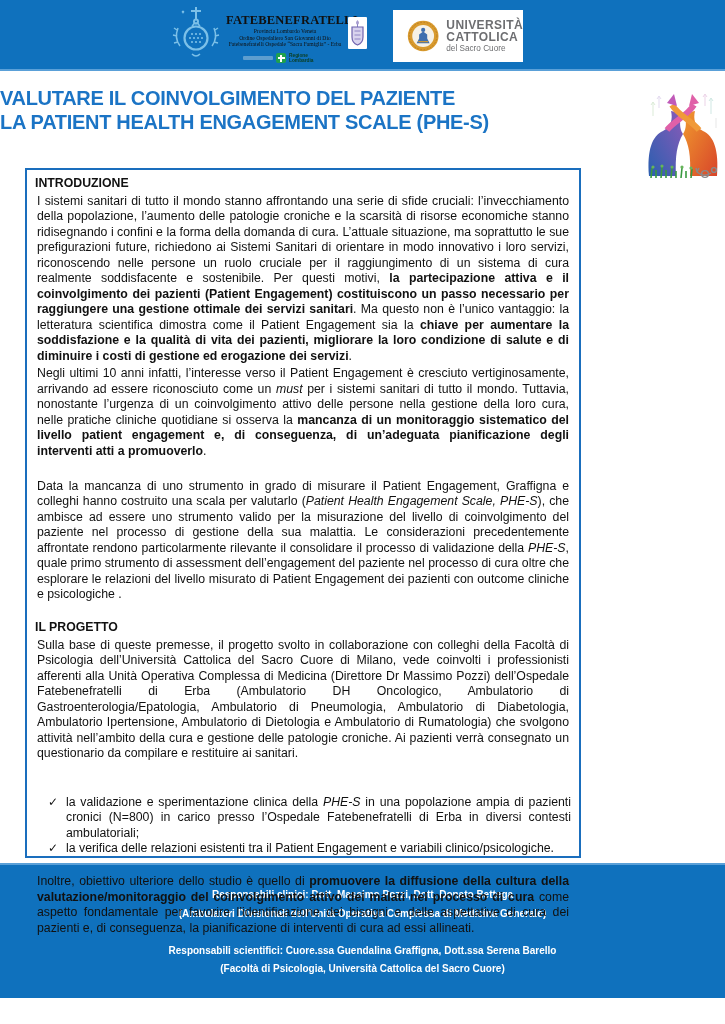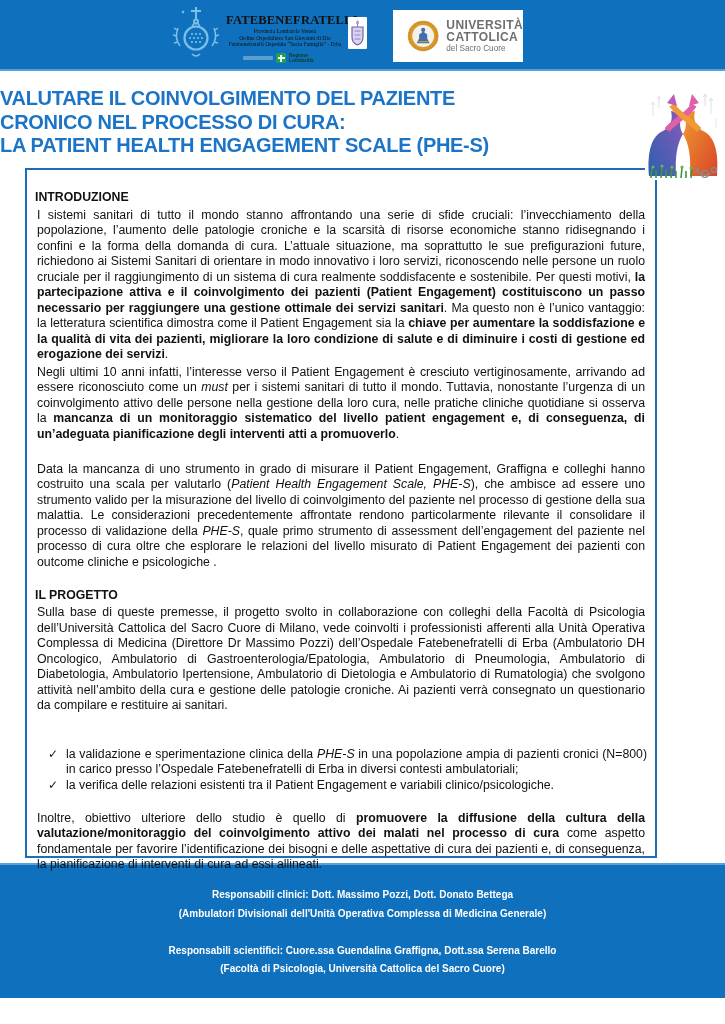--- a/index.html
+++ b/index.html
@@ -42,23 +42,23 @@
   .ucsc-small{font-size:8.2px;line-height:10px}
   
   .title{
     position:absolute;top:87px;left:0;width:680px;
     color:var(--title_blue);font-weight:bold;font-size:20px;line-height:23.5px;
     letter-spacing:-.3px;
   }
   .clipart{position:absolute;top:86px;left:645px;width:76px;height:94px;background:#fff;z-index:3}
   
   .content-box{
-    position:absolute;top:168px;left:25px;width:632px;height:690px;
+    position:absolute;top:168px;left:25px;width:556px;height:690px;
     border:2px solid var(--border_blue);background:#fff;
-    padding:20px 8px 0 8px;font-size:12.3px;line-height:15.5px;text-align:justify;
+    padding:6px 8px 0 8px;font-size:12.3px;line-height:15.5px;text-align:justify;
     z-index:2;
   }
   .content-box .h{font-weight:bold;text-align:left}
   .content-box p{margin:2px}
   .sp{height:15.5px}
   ul.objectives{list-style:none;padding-left:13px}
   ul.objectives li{position:relative;padding-left:18px;text-align:justify}
   ul.objectives .check{position:absolute;left:0;top:0;font-size:12px}
   
   .footer-band{
@@ -138,21 +138,20 @@
       <div class="ucsc-text">
         <div class="ucsc-big">UNIVERSITÀ</div>
         <div class="ucsc-big">CATTOLICA</div>
         <div class="ucsc-small">del Sacro Cuore</div>
       </div>
     </div>
   </header>
 
   <h1 class="title">
     <div>VALUTARE IL COINVOLGIMENTO DEL PAZIENTE</div>
-    <div>CRONICO NEL PROCESSO DI CURA:</div>
     <div>LA PATIENT HEALTH ENGAGEMENT SCALE (PHE-S)</div>
   </h1>
 
   <div class="clipart">
     <svg width="76" height="94" viewBox="0 0 76 94">
       <defs>
         <linearGradient id="gl" x1="0" y1="1" x2="1" y2="0">
           <stop offset="0" stop-color="#2b5fb0"></stop>
             <stop offset="1" stop-color="#8a5ab8"></stop>
         </linearGradient>

